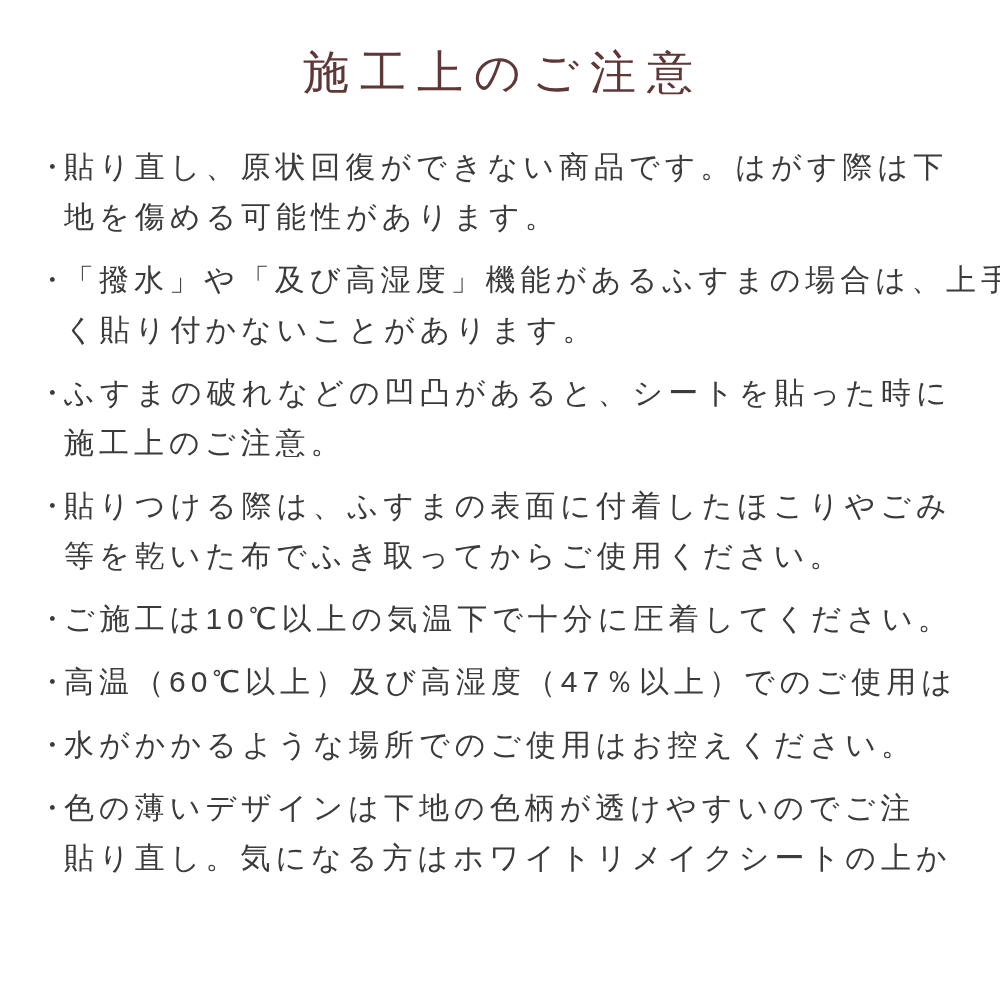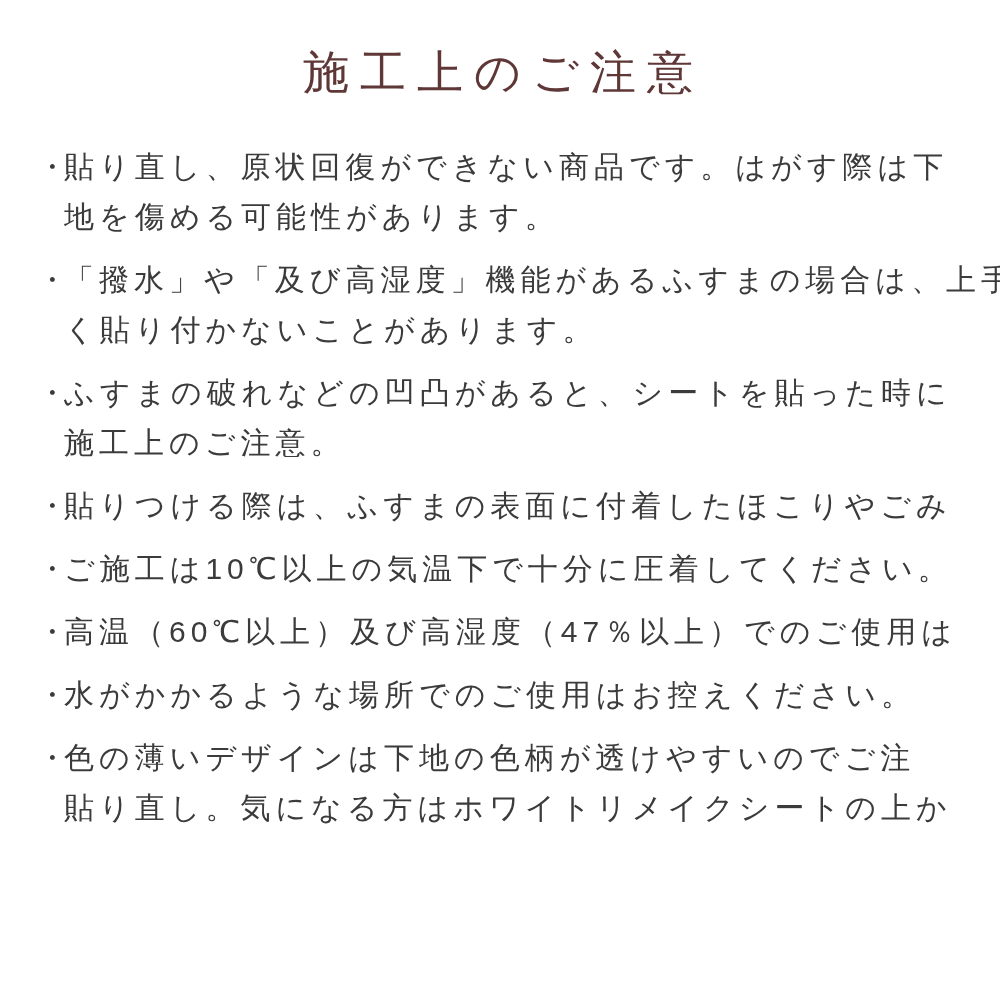--- a/index.html
+++ b/index.html
@@ -85,20 +85,21 @@
       <div>
         <div class="line">ふすまの破れなどの凹凸があると、シートを貼った時に</div>
         <div class="line">施工上のご注意。</div>
       </div>
     </div>
 
     <div class="notice">
       <span class="bullet">・</span>
       <div>
         <div class="line">貼りつける際は、ふすまの表面に付着したほこりやごみ</div>
+        <div class="line">等を乾いた布でふき取ってからご使用ください。</div>
       </div>
     </div>
 
     <div class="notice">
       <span class="bullet">・</span>
       <div>
         <div class="line">ご施工は10℃以上の気温下で十分に圧着してください。</div>
       </div>
     </div>
 

